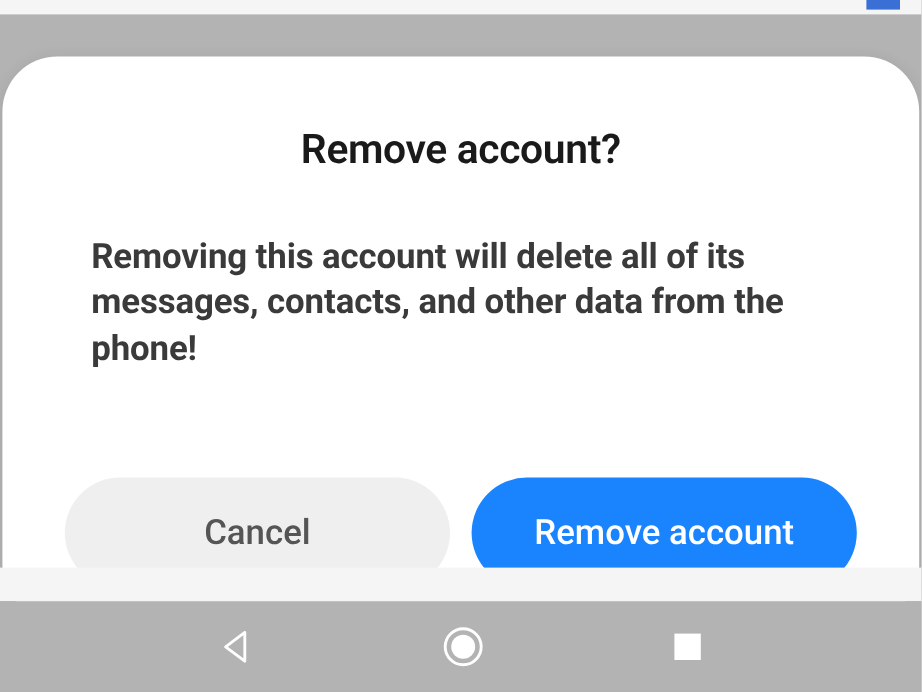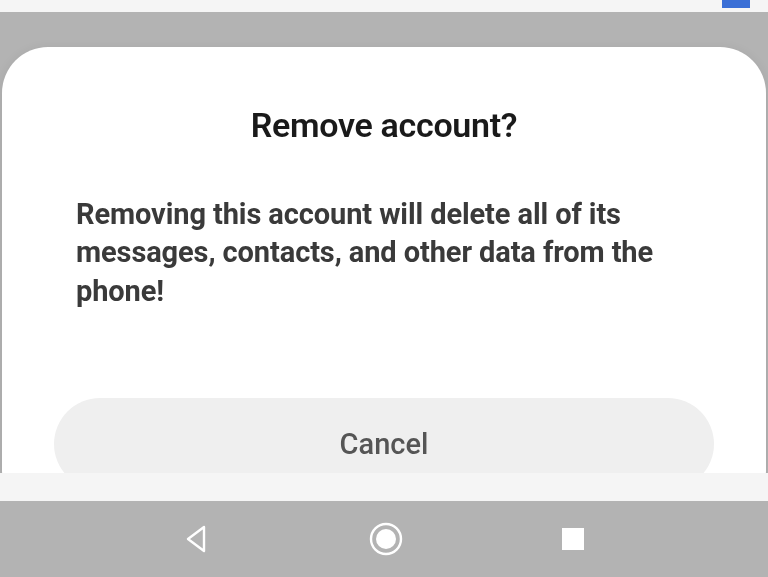--- a/index.html
+++ b/index.html
@@ -120,20 +120,21 @@
 <body>
 
 <div class="backdrop-top"></div>
 <div class="backdrop-accent"></div>
 
 <div class="dialog">
   <h2 class="dialog-title">Remove account?</h2>
   <p class="dialog-body">Removing this account will delete all of its messages, contacts, and other data from the phone!</p>
   <div class="dialog-actions">
     <button class="btn btn-cancel">Cancel</button>
+    <button class="btn btn-confirm">Remove account</button>
   </div>
 </div>
 
 <div class="below-dialog"></div>
 
 <div class="navbar">
   <div class="nav-icon nav-back">
     <svg width="30" height="30" viewBox="0 0 30 30">
       <path d="M 22 3 L 6 15 L 22 27 Z" fill="none" stroke="#ffffff" stroke-width="2.4" stroke-linejoin="round"></path>
     </svg>

